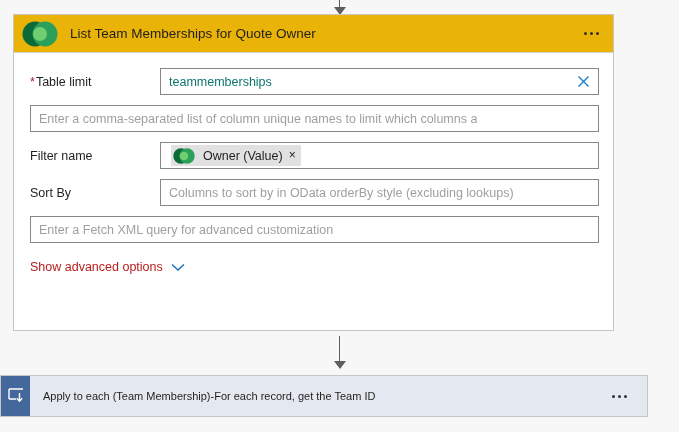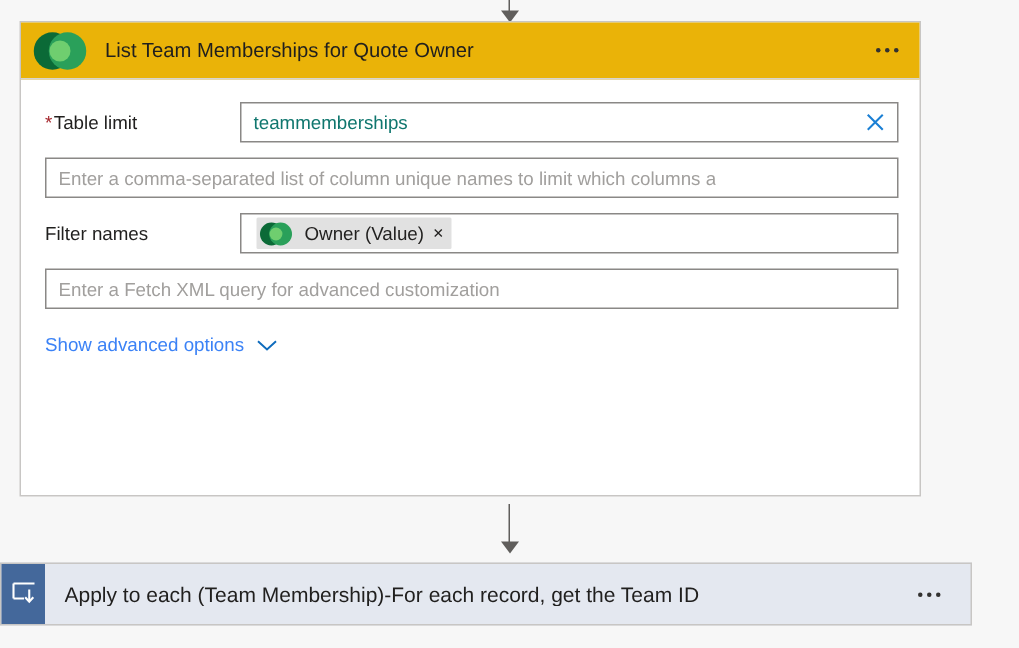--- a/index.html
+++ b/index.html
@@ -138,21 +138,21 @@
     padding-bottom:1px;
   }
 
   
   .adv-row{
     display:flex;align-items:center;
     padding:12px 0 0 16px;
   }
   .adv-link{
     font-size:12.5px;
-    color:#3b82f6;
+    color:#b91c1c;
     cursor:pointer;
   }
   .chev{margin-left:8px;display:flex;align-items:center;}
 
   
   #foreach-card{
     position:absolute;
     left:0px;top:375px;width:648px;height:42px;
     background:#e4e8f0;
     border:1px solid #c8c6c4;
@@ -161,21 +161,21 @@
     align-items:center;
   }
   .fe-iconbox{
     width:29px;
     height:100%;
     background:#44689b;
     flex:0 0 29px;
     display:flex;align-items:center;justify-content:center;
   }
   .fe-title{
-    font-size:14px;
+    font-size:11px;
     color:#201f1e;
     margin-left:13px;
     flex:1;
     white-space:nowrap;
     overflow:hidden;
     text-overflow:ellipsis;
   }
   .fe-ellipsis{
     display:flex;align-items:center;gap:3px;
     margin-right:16px;padding:4px;cursor:pointer;
@@ -225,36 +225,42 @@
       </div>
     </div>
 
     <div class="row">
       <div class="field">
         <span class="field-text placeholder">Enter a comma-separated list of column unique names to limit which columns a</span>
       </div>
     </div>
 
     <div class="row">
-      <span class="row-label">Filter names</span>
+      <span class="row-label">Filter name</span>
       <div class="field">
         <span class="token">
           <span class="dv-logo">
             <svg width="22" height="18" viewBox="0 0 36 28">
               <circle cx="13" cy="14" r="12.5" fill="#0b6a37"></circle>
               <circle cx="23" cy="14" r="12.5" fill="#2aa05a"></circle>
               <circle cx="18" cy="14" r="7" fill="#6fce6f"></circle>
             </svg>
           </span>
           <span class="token-label">Owner (Value)</span>
           <span class="token-x">×</span>
         </span>
       </div>
     </div>
 
+    <div class="row">
+      <span class="row-label">Sort By</span>
+      <div class="field">
+        <span class="field-text placeholder">Columns to sort by in OData orderBy style (excluding lookups)</span>
+      </div>
+    </div>
 
     <div class="row">
       <div class="field">
         <span class="field-text placeholder">Enter a Fetch XML query for advanced customization</span>
       </div>
     </div>
 
 
     <div class="adv-row">
       <span class="adv-link">Show advanced options</span>

